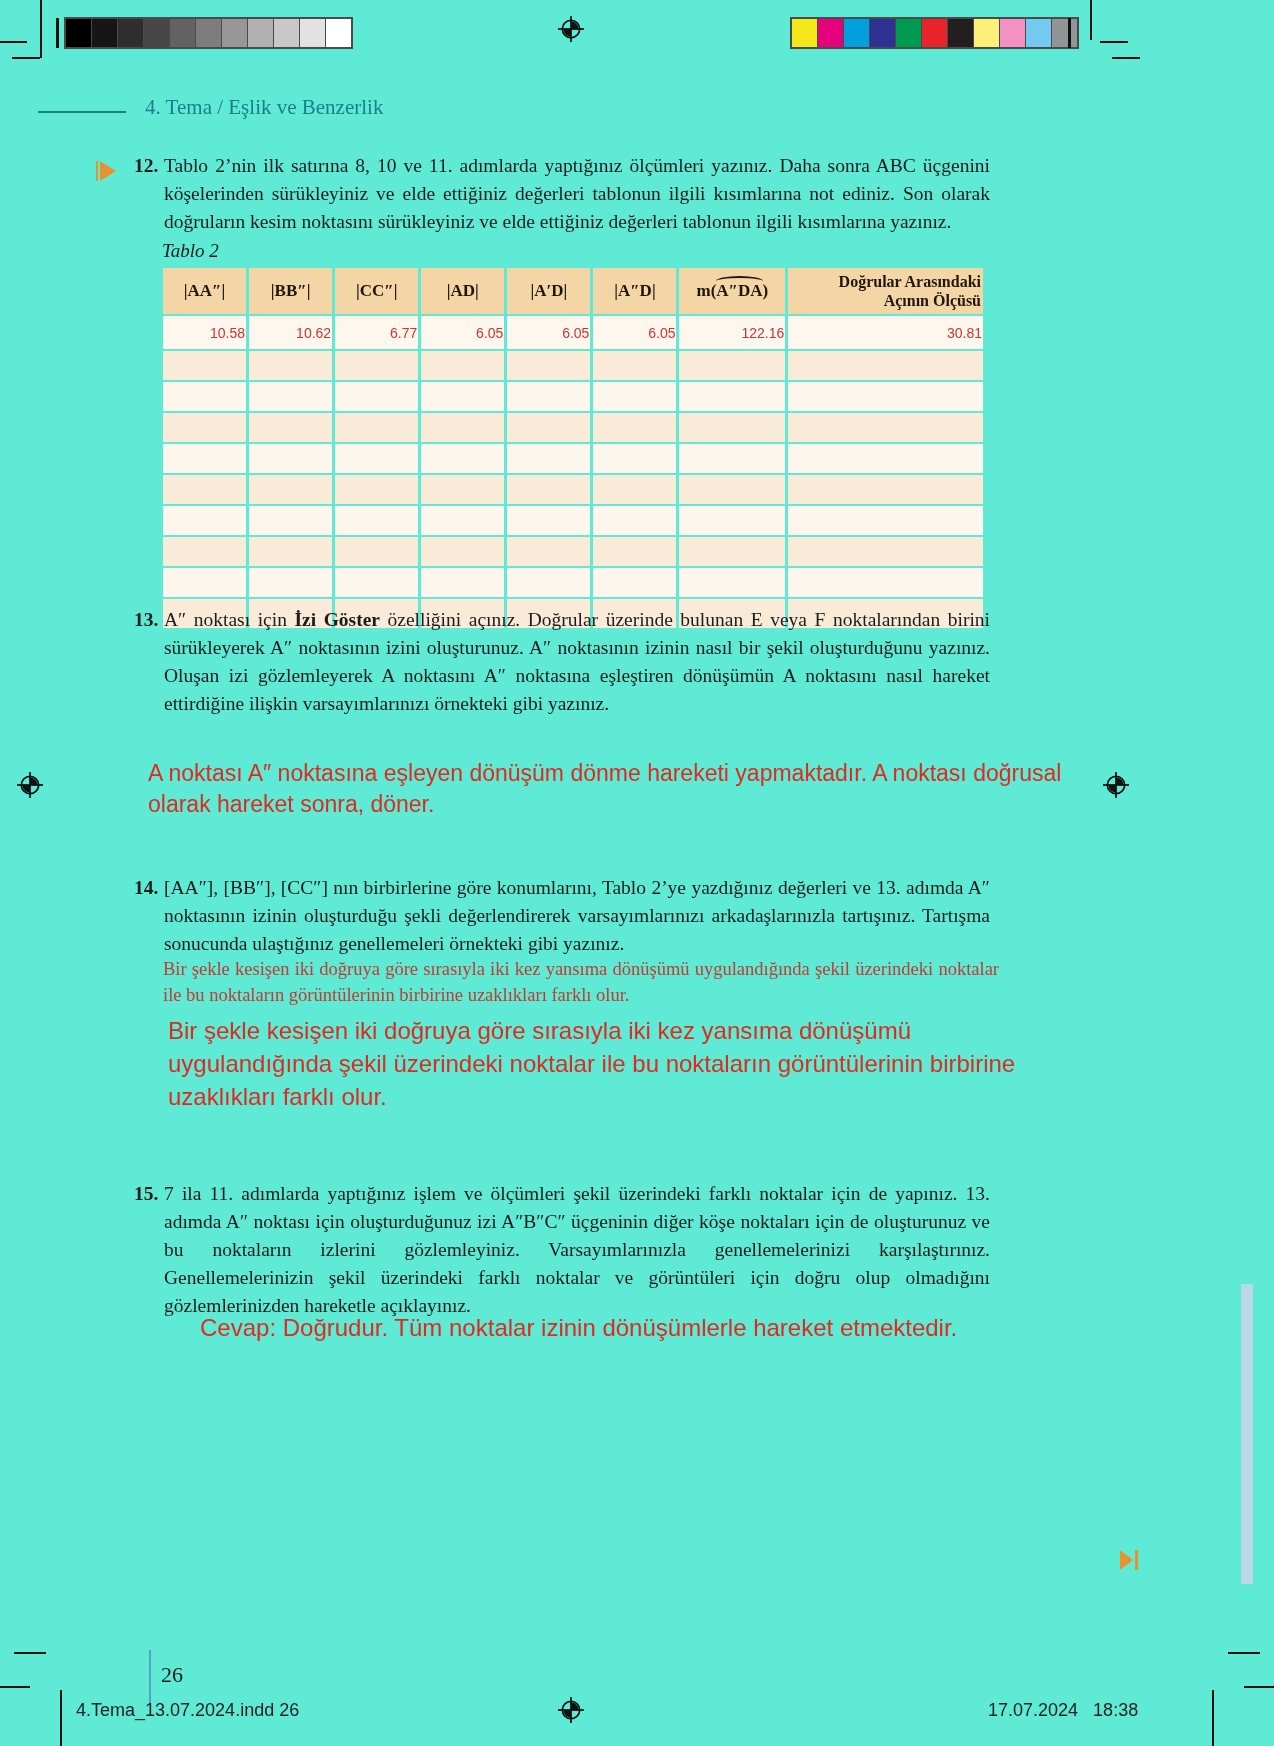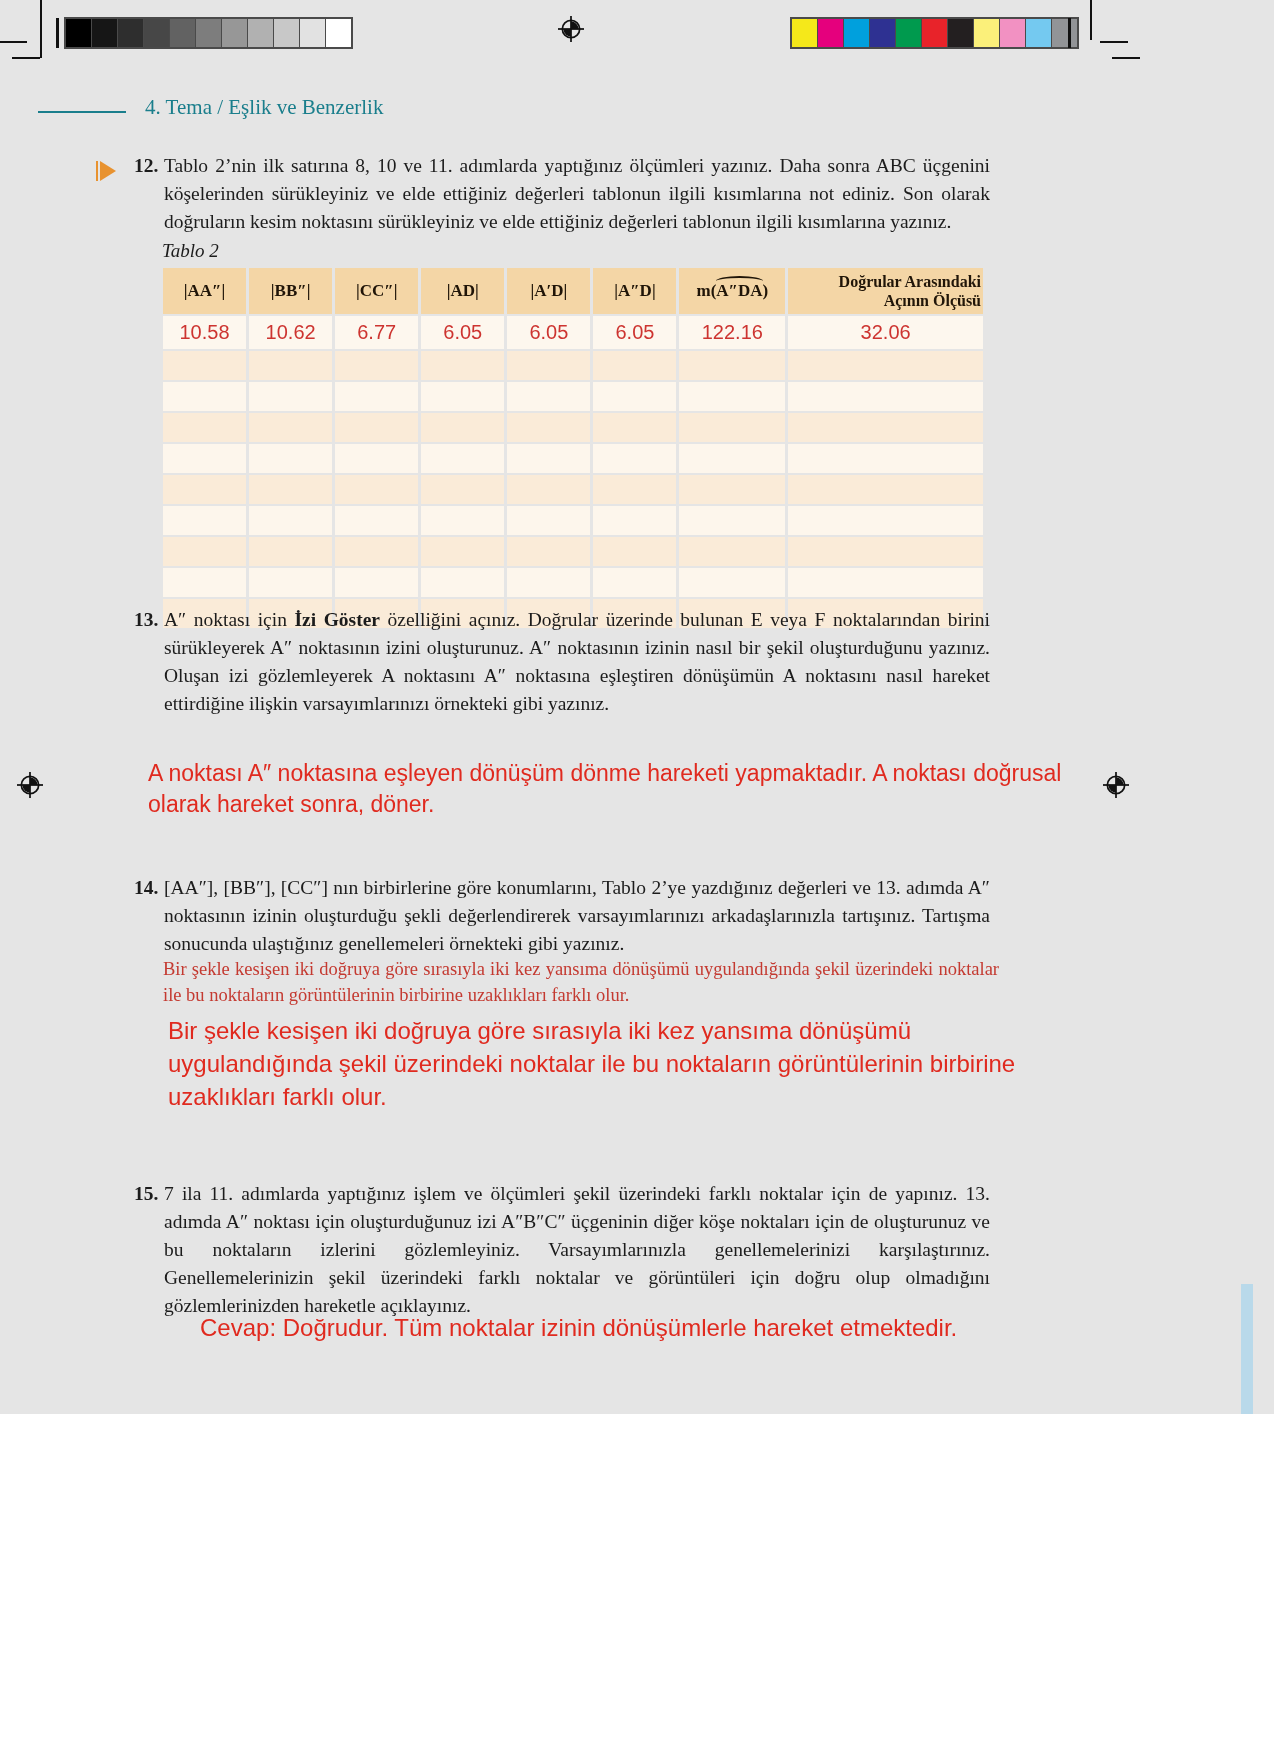--- a/index.html
+++ b/index.html
@@ -1,16 +1,16 @@
 <!DOCTYPE html>
 <html lang="tr"><head>
 <meta charset="utf-8">
 <style>
   html,body{margin:0;padding:0;background:#ffffff;}
-  .page{position:relative;width:1274px;height:1414px;background:#e5e5e5;overflow:hidden;
+  .page{position:relative;width:1274px;height:1746px;background:#5eead4;overflow:hidden;
         font-family:"Liberation Serif",serif;color:#1c1c1c;}
 
   
   .cropline{position:absolute;background:#111;}
   .reg-mark{position:absolute;width:26px;height:26px;}
   .strip{position:absolute;top:17px;display:flex;border:2px solid #4a4a4a;background:#4a4a4a;gap:1px;}
   .strip span{width:25px;height:28px;display:block;}
 
   
   .tema-rule{position:absolute;left:38px;top:111px;width:88px;height:2px;background:#1a7e8c;}
@@ -28,22 +28,22 @@
   .table-block{position:absolute;left:160px;top:240px;width:826px;}
   .tbl-caption{font-style:italic;font-size:19px;margin:0 0 4px 2px;}
   table.t2{border-collapse:separate;border-spacing:3px 2px;width:826px;table-layout:fixed;}
   table.t2 col.c-n{width:9.9%;}
   table.t2 col.c-m{width:12.6%;}
   table.t2 col.c-w{width:23.2%;}
   table.t2 th{background:#f4d6a6;font-weight:bold;font-size:17px;height:44px;
               text-align:center;vertical-align:middle;padding:1px 2px;color:#201508;}
   table.t2 th.wide{font-size:16px;line-height:19px;text-align:right;}
   table.t2 td{height:27px;}
-  table.t2 tr.vals td{background:#fdf7ee;height:31px;color:#cd3430;text-align:center;
-              font-family:"Liberation Sans",sans-serif;font-size:20px;}
+  table.t2 tr.vals td{background:#fdf7ee;height:31px;color:#cd3430;text-align:right;
+              font-family:"Liberation Sans",sans-serif;font-size:14px;}
   table.t2 tr.e-a td{background:#faebd8;}
   table.t2 tr.e-b td{background:#fdf6ec;}
   .arc{position:relative;display:inline-block;}
   .arc::before{content:"";position:absolute;left:0;right:0;top:-5px;height:8px;
                border-top:2px solid #201508;border-radius:100% 100% 0 0;}
 
   
   .example{position:absolute;left:163px;width:836px;color:#c43a31;font-size:18.5px;
            line-height:26px;text-align:justify;}
   .answer{position:absolute;font-family:"Liberation Sans",sans-serif;color:#e02a1f;}
@@ -160,21 +160,21 @@
         <th class="wide">Doğrular Arasındaki Açının Ölçüsü</th>
       </tr>
       <tr class="vals">
         <td>10.58</td>
         <td>10.62</td>
         <td>6.77</td>
         <td>6.05</td>
         <td>6.05</td>
         <td>6.05</td>
         <td>122.16</td>
-        <td>32.06</td>
+        <td>30.81</td>
       </tr>
       <tr class="e-a">
             <td></td>
             <td></td>
             <td></td>
             <td></td>
             <td></td>
             <td></td>
             <td></td>
             <td></td>

